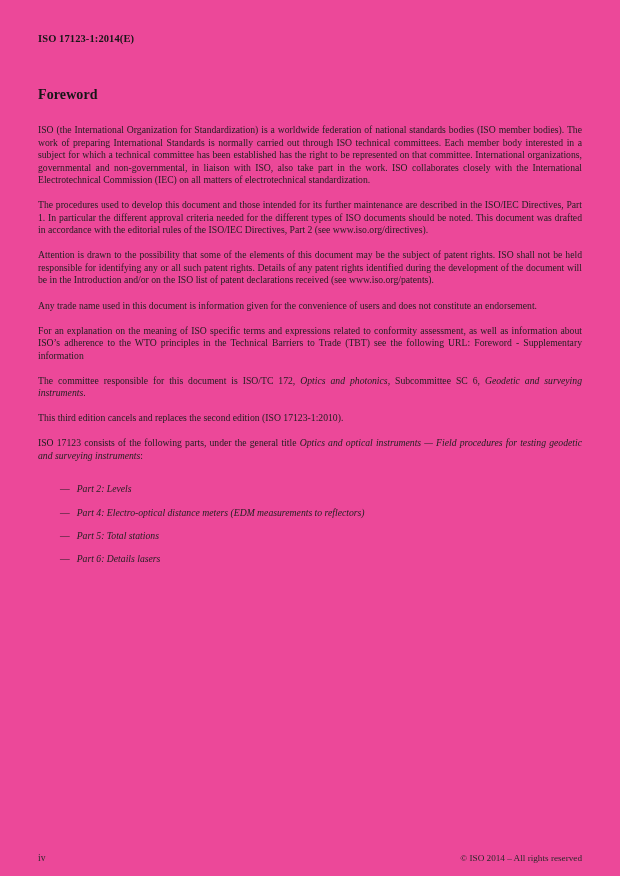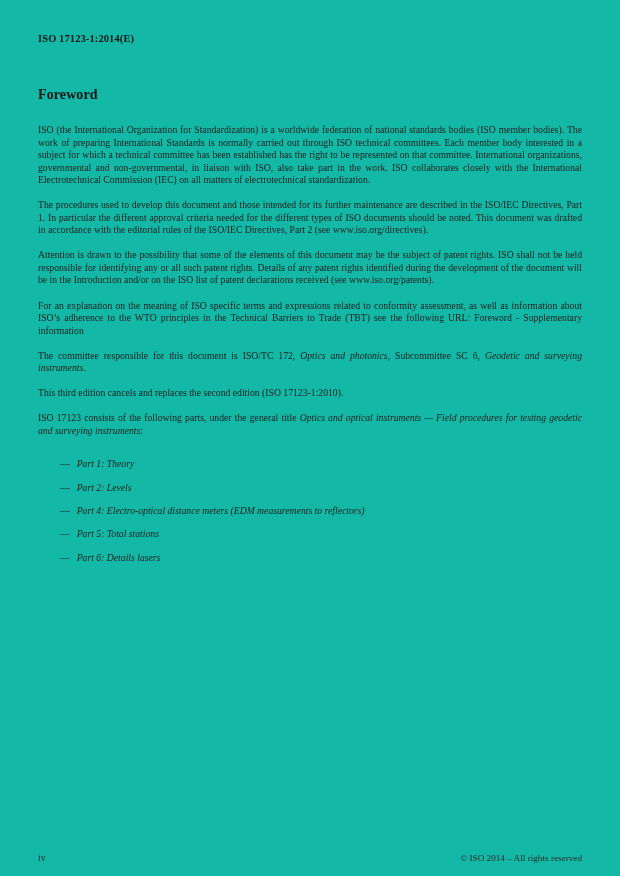--- a/index.html
+++ b/index.html
@@ -4,21 +4,21 @@
 <style>
   html, body {
     margin: 0;
     padding: 0;
     background: #ffffff;
   }
   .page {
     position: relative;
     width: 620px;
     height: 876px;
-    background: #14b8a6;
+    background: #ec4899;
     font-family: "Liberation Serif", "DejaVu Serif", serif;
     color: #1c1c1c;
     overflow: hidden;
     box-sizing: border-box;
   }
   .content {
     position: absolute;
     left: 38px;
     top: 0;
     width: 544px;
@@ -92,28 +92,28 @@
   <div class="content">
 
     <div class="running-head">ISO 17123-1:2014(E)</div>
 
     <h1 class="foreword">Foreword</h1>
 
     <div id="paragraphs">
         <p class="para first"><span>ISO (the International Organization for Standardization) is a worldwide federation of national standards bodies (ISO member bodies). The work of preparing International Standards is normally carried out through ISO technical committees. Each member body interested in a subject for which a technical committee has been established has the right to be represented on that committee. International organizations, governmental and non-governmental, in liaison with ISO, also take part in the work. ISO collaborates closely with the International Electrotechnical Commission (IEC) on all matters of electrotechnical standardization.</span></p>
         <p class="para"><span>The procedures used to develop this document and those intended for its further maintenance are described in the ISO/IEC Directives, Part 1.  In particular the different approval criteria needed for the different types of ISO documents should be noted.  This document was drafted in accordance with the editorial rules of the ISO/IEC Directives, Part 2 (see www.iso.org/directives).</span></p>
         <p class="para"><span>Attention is drawn to the possibility that some of the elements of this document may be the subject of patent rights. ISO shall not be held responsible for identifying any or all such patent rights.  Details of any patent rights identified during the development of the document will be in the Introduction and/or on the ISO list of patent declarations received (see www.iso.org/patents).</span></p>
+        <p class="para"><span>Any trade name used in this document is information given for the convenience of users and does not constitute an endorsement.</span></p>
         <p class="para"><span>For an explanation on the meaning of ISO specific terms and expressions related to conformity assessment, as well as information about ISO’s adherence to the WTO principles in the Technical Barriers to Trade (TBT) see the following URL:  Foreword - Supplementary information</span></p>
         <p class="para"><span>The committee responsible for this document is ISO/TC 172, </span><i>Optics and photonics</i><span>, Subcommittee SC 6, </span><i>Geodetic and surveying instruments</i><span>.</span></p>
         <p class="para"><span>This third edition cancels and replaces the second edition (ISO 17123-1:2010).</span></p>
         <p class="para"><span>ISO 17123 consists of the following parts, under the general title </span><i>Optics and optical instruments — Field procedures for testing geodetic and surveying instruments</i><span>:</span></p>
       </div>
 
     <div class="parts-list" id="parts-list">
-        <div class="list-item"><span class="dash">—</span><span>Part 1: Theory</span></div>
         <div class="list-item"><span class="dash">—</span><span>Part 2: Levels</span></div>
         <div class="list-item"><span class="dash">—</span><span>Part 4: Electro-optical distance meters (EDM measurements to reflectors)</span></div>
         <div class="list-item"><span class="dash">—</span><span>Part 5: Total stations</span></div>
         <div class="list-item"><span class="dash">—</span><span>Part 6: Details lasers</span></div>
       </div>
 
   </div>
 
   <div class="footer">
     <span class="folio">iv</span>

